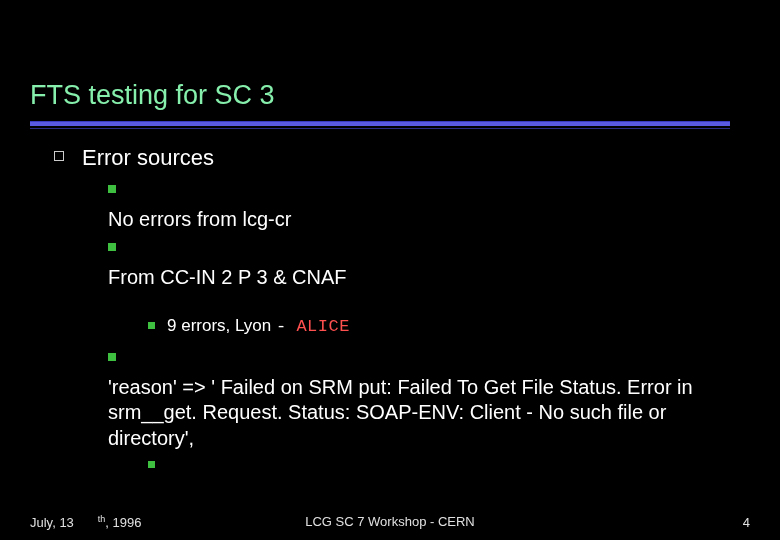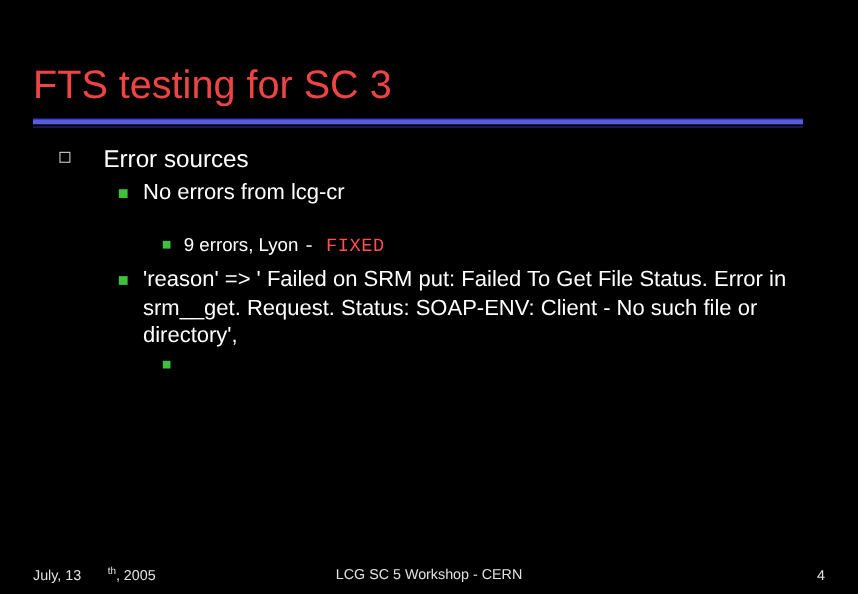--- a/index.html
+++ b/index.html
@@ -41,61 +41,62 @@
   .logo-label {
     width: 62px;
     text-align: center;
     font-size: 8px;
     letter-spacing: 1.5px;
     color: #cfcfcf;
     margin-top: 1px;
     font-family: Arial, sans-serif;
   }
   .title {
-    font-size: 36px;
+    font-size: 27px;
     font-weight: normal;
-    color: #ef4444;
-    padding: 56px 0 0 30px;
+    color: #86efac;
+    padding: 80px 0 0 30px;
     font-family: Verdana, sans-serif;
   }
   .rule-wrap {
     padding: 10px 50px 0 30px;
   }
   .rule {
     height: 5px;
     background: #5a5ae0;
     border-top: 1px solid #3a3ac0;
     box-shadow: 0 2px 0 #000, 0 3px 0 #2a2a80;
   }
   .body {
     padding: 18px 40px 0 54px;
   }
   .lvl1 {
     display: flex;
     align-items: flex-start;
-    gap: 30px;
+    gap: 18px;
     margin-bottom: 4px;
   }
   .lvl1 .bullet {
     width: 10px;
     height: 10px;
     border: 1.5px solid #cccccc;
     margin-top: 7px;
     flex: 0 0 auto;
   }
   .lvl1 .text {
     font-size: 22px;
     line-height: 1.25;
   }
   .lvl2-wrap { padding-left: 54px; }
   .lvl2 {
     display: flex;
     align-items: flex-start;
     gap: 14px;
     margin: 2px 0;
+    flex-direction: column;
   }
   .lvl2 .bullet {
     width: 8px;
     height: 8px;
     background: #3fbf3f;
     margin-top: 9px;
     flex: 0 0 auto;
   }
   .lvl2 .text {
     font-size: 20px;
@@ -168,48 +169,52 @@
       <div class="text">Error sources</div>
     </div>
 
     <div class="lvl2-wrap">
 
       <div class="lvl2">
         <div class="bullet"></div>
         <div class="text">No errors from lcg-cr</div>
       </div>
 
+      <div class="lvl2">
+        <div class="bullet"></div>
+        <div class="text">From CC-IN 2 P 3 &amp; CNAF</div>
+      </div>
 
       <div class="gap"></div>
 
 
       <div class="lvl3-wrap">
         <div class="lvl3">
           <div class="bullet"></div>
           <div class="text">
-            <span>9 errors, Lyon </span><span class="dash-sep">- </span><span class="fixed">FIXED</span>
+            <span>9 errors, Lyon </span><span class="dash-sep">- </span><span class="fixed">ALICE</span>
           </div>
         </div>
       </div>
 
       <div class="lvl2">
         <div class="bullet"></div>
         <div class="text">'reason' =&gt; ' Failed on SRM put: Failed To Get File Status. Error in srm__get. Request. Status: SOAP-ENV: Client - No such file or directory',</div>
       </div>
 
       <div class="lvl3-wrap">
         <div class="lvl3">
           <div class="bullet"></div>
         </div>
       </div>
 
     </div>
   </div>
 
   <div class="footer">
     <div class="left">
-      <span>July, 13</span><sup>th</sup><span>, 2005</span>
+      <span>July, 13</span><sup>th</sup><span>, 1996</span>
     </div>
-    <div class="center">LCG SC 5 Workshop - CERN</div>
+    <div class="center">LCG SC 7 Workshop - CERN</div>
     <div class="right">4</div>
   </div>
 
 </div>
 
 </body></html>

